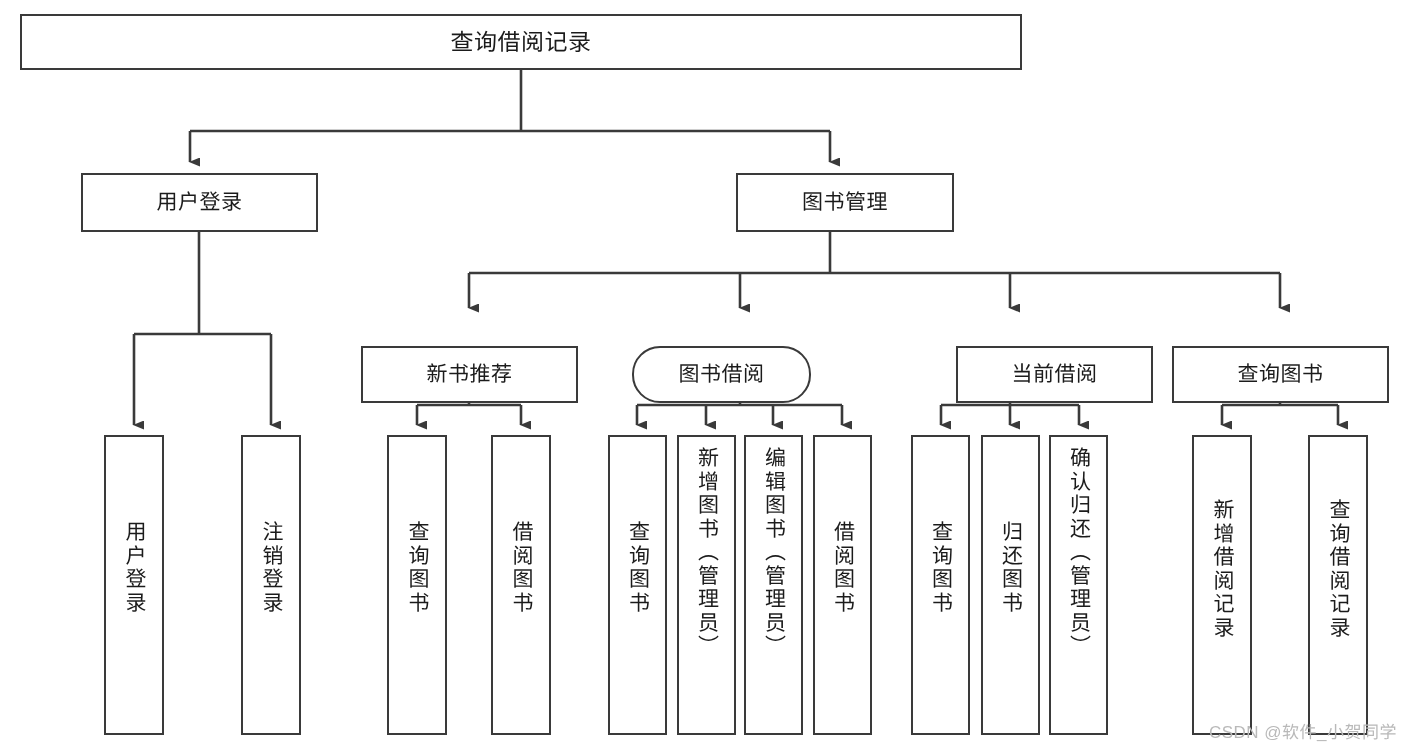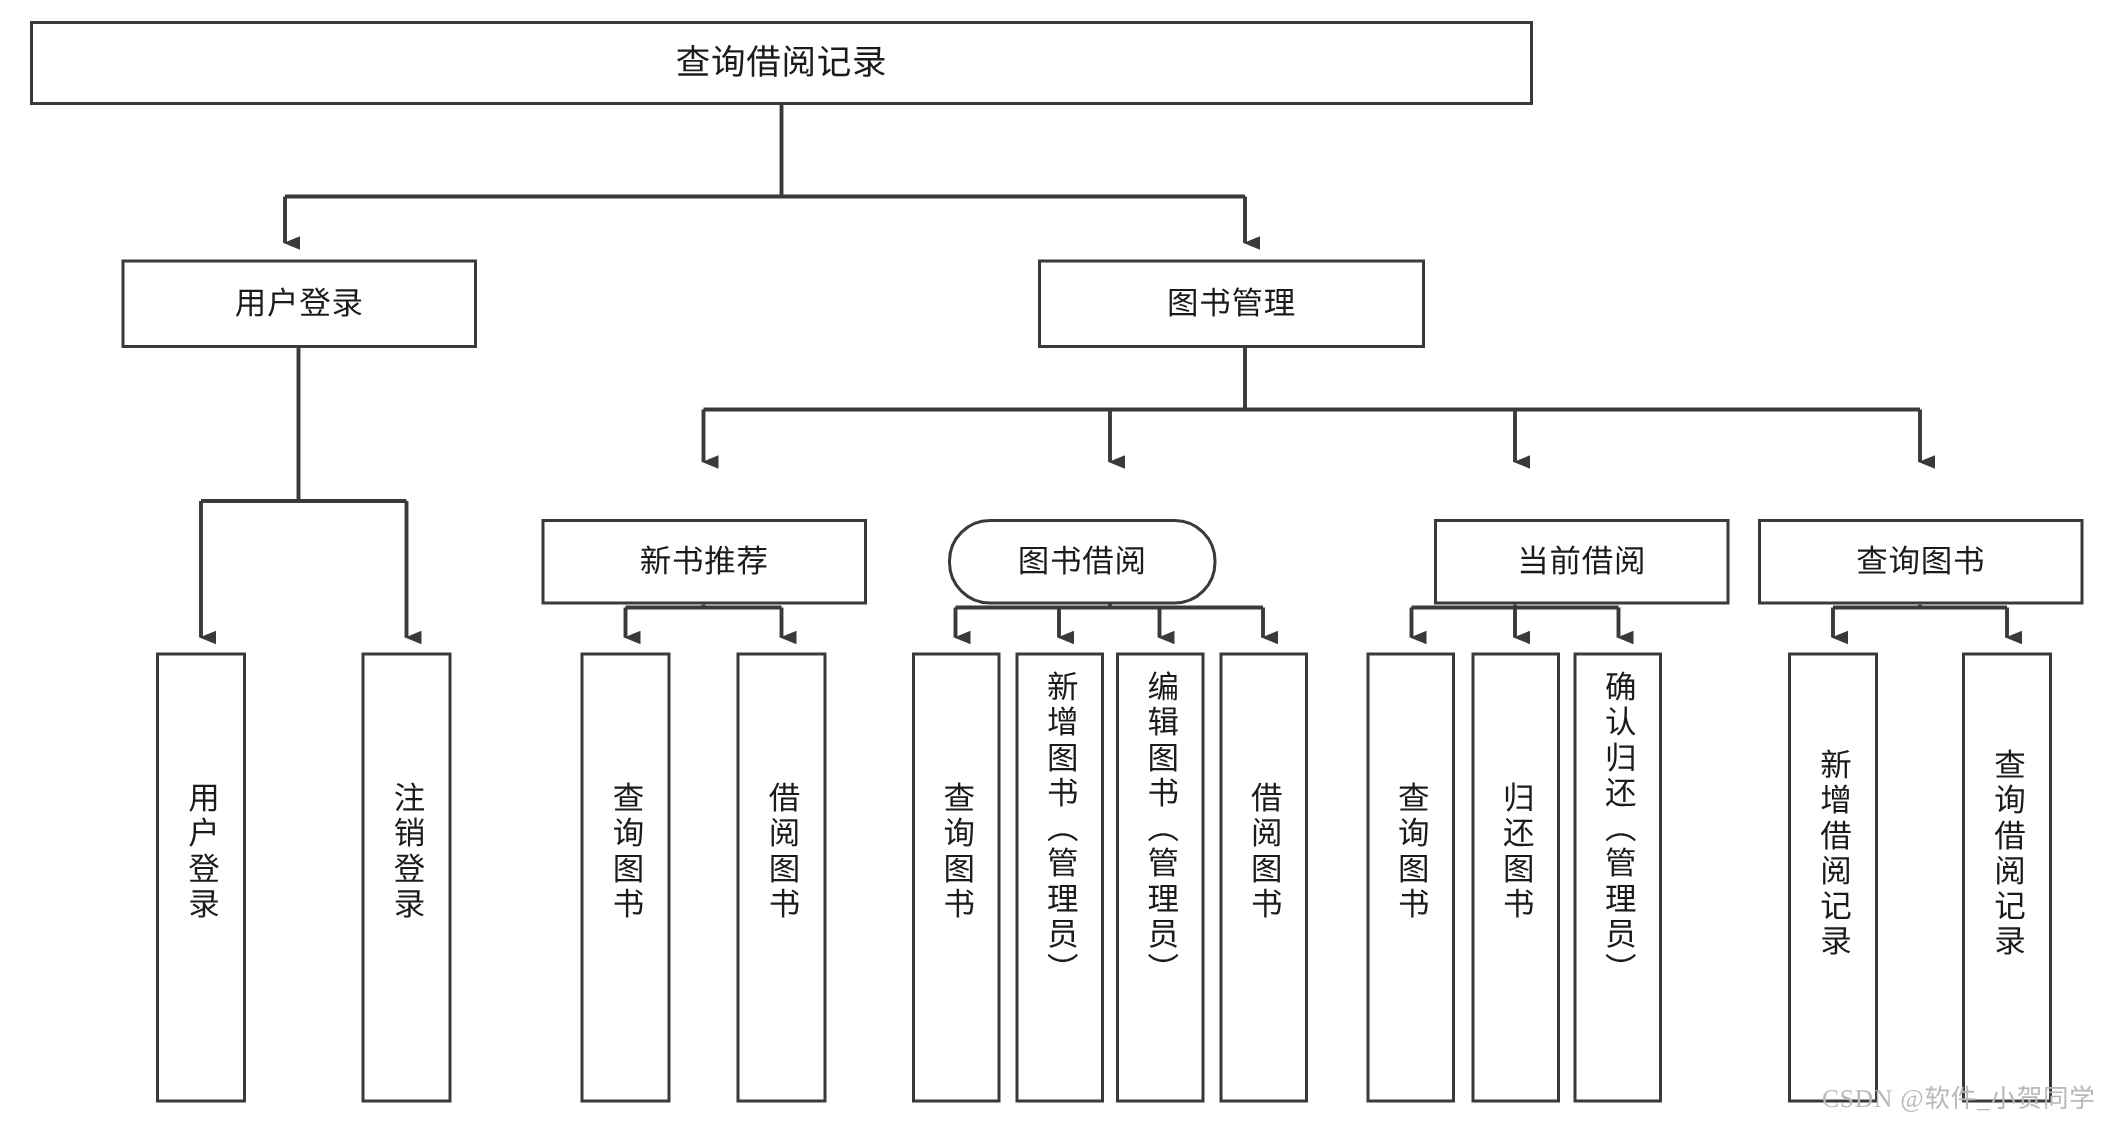--- a/index.html
+++ b/index.html
@@ -89,21 +89,21 @@
   
   #watermark {
     position: absolute;
     right: 8px;
     bottom: 4px;
     z-index: 3;
     font-size: 17px;
     color: #b9b9b9;
     letter-spacing: 0.5px;
     white-space: nowrap;
-    font-family: Liberation Serif, serif;
+    font-family: Liberation Sans, sans-serif;
   }
 </style>
 </head>
 <body>
 
 <div id="diagram-root">
 
   <svg id="connectors" viewBox="0 0 1405 747" aria-hidden="true">
     <defs>
       <marker id="arrowhead" markerWidth="9" markerHeight="11" refX="4.5" refY="10" orient="auto" markerUnits="userSpaceOnUse">
@@ -154,21 +154,21 @@
     </g>
   </svg>
 
   <div class="node level-root">
     <span class="node-label">查询借阅记录</span>
   </div>
 
   <div class="node level-2" style="left:81px; top:173px; width:237px;">
     <span class="node-label">用户登录</span>
   </div>
-  <div class="node level-2" style="left:692px; top:173px; width:258px;justify-content:center;">
+  <div class="node level-2" style="left:736px; top:173px; width:218px;justify-content:center;">
     <span class="node-label">图书管理</span>
   </div>
 
   <div class="node level-3" style="left:361px; top:318px; width:217px;">
     <span class="node-label">新书推荐</span>
   </div>
   <div class="node level-3" style="left:632px; top:318px; width:179px;border-radius:28px;">
     <span class="node-label">图书借阅</span>
   </div>
   <div class="node level-3" style="left:956px; top:318px; width:197px;">

